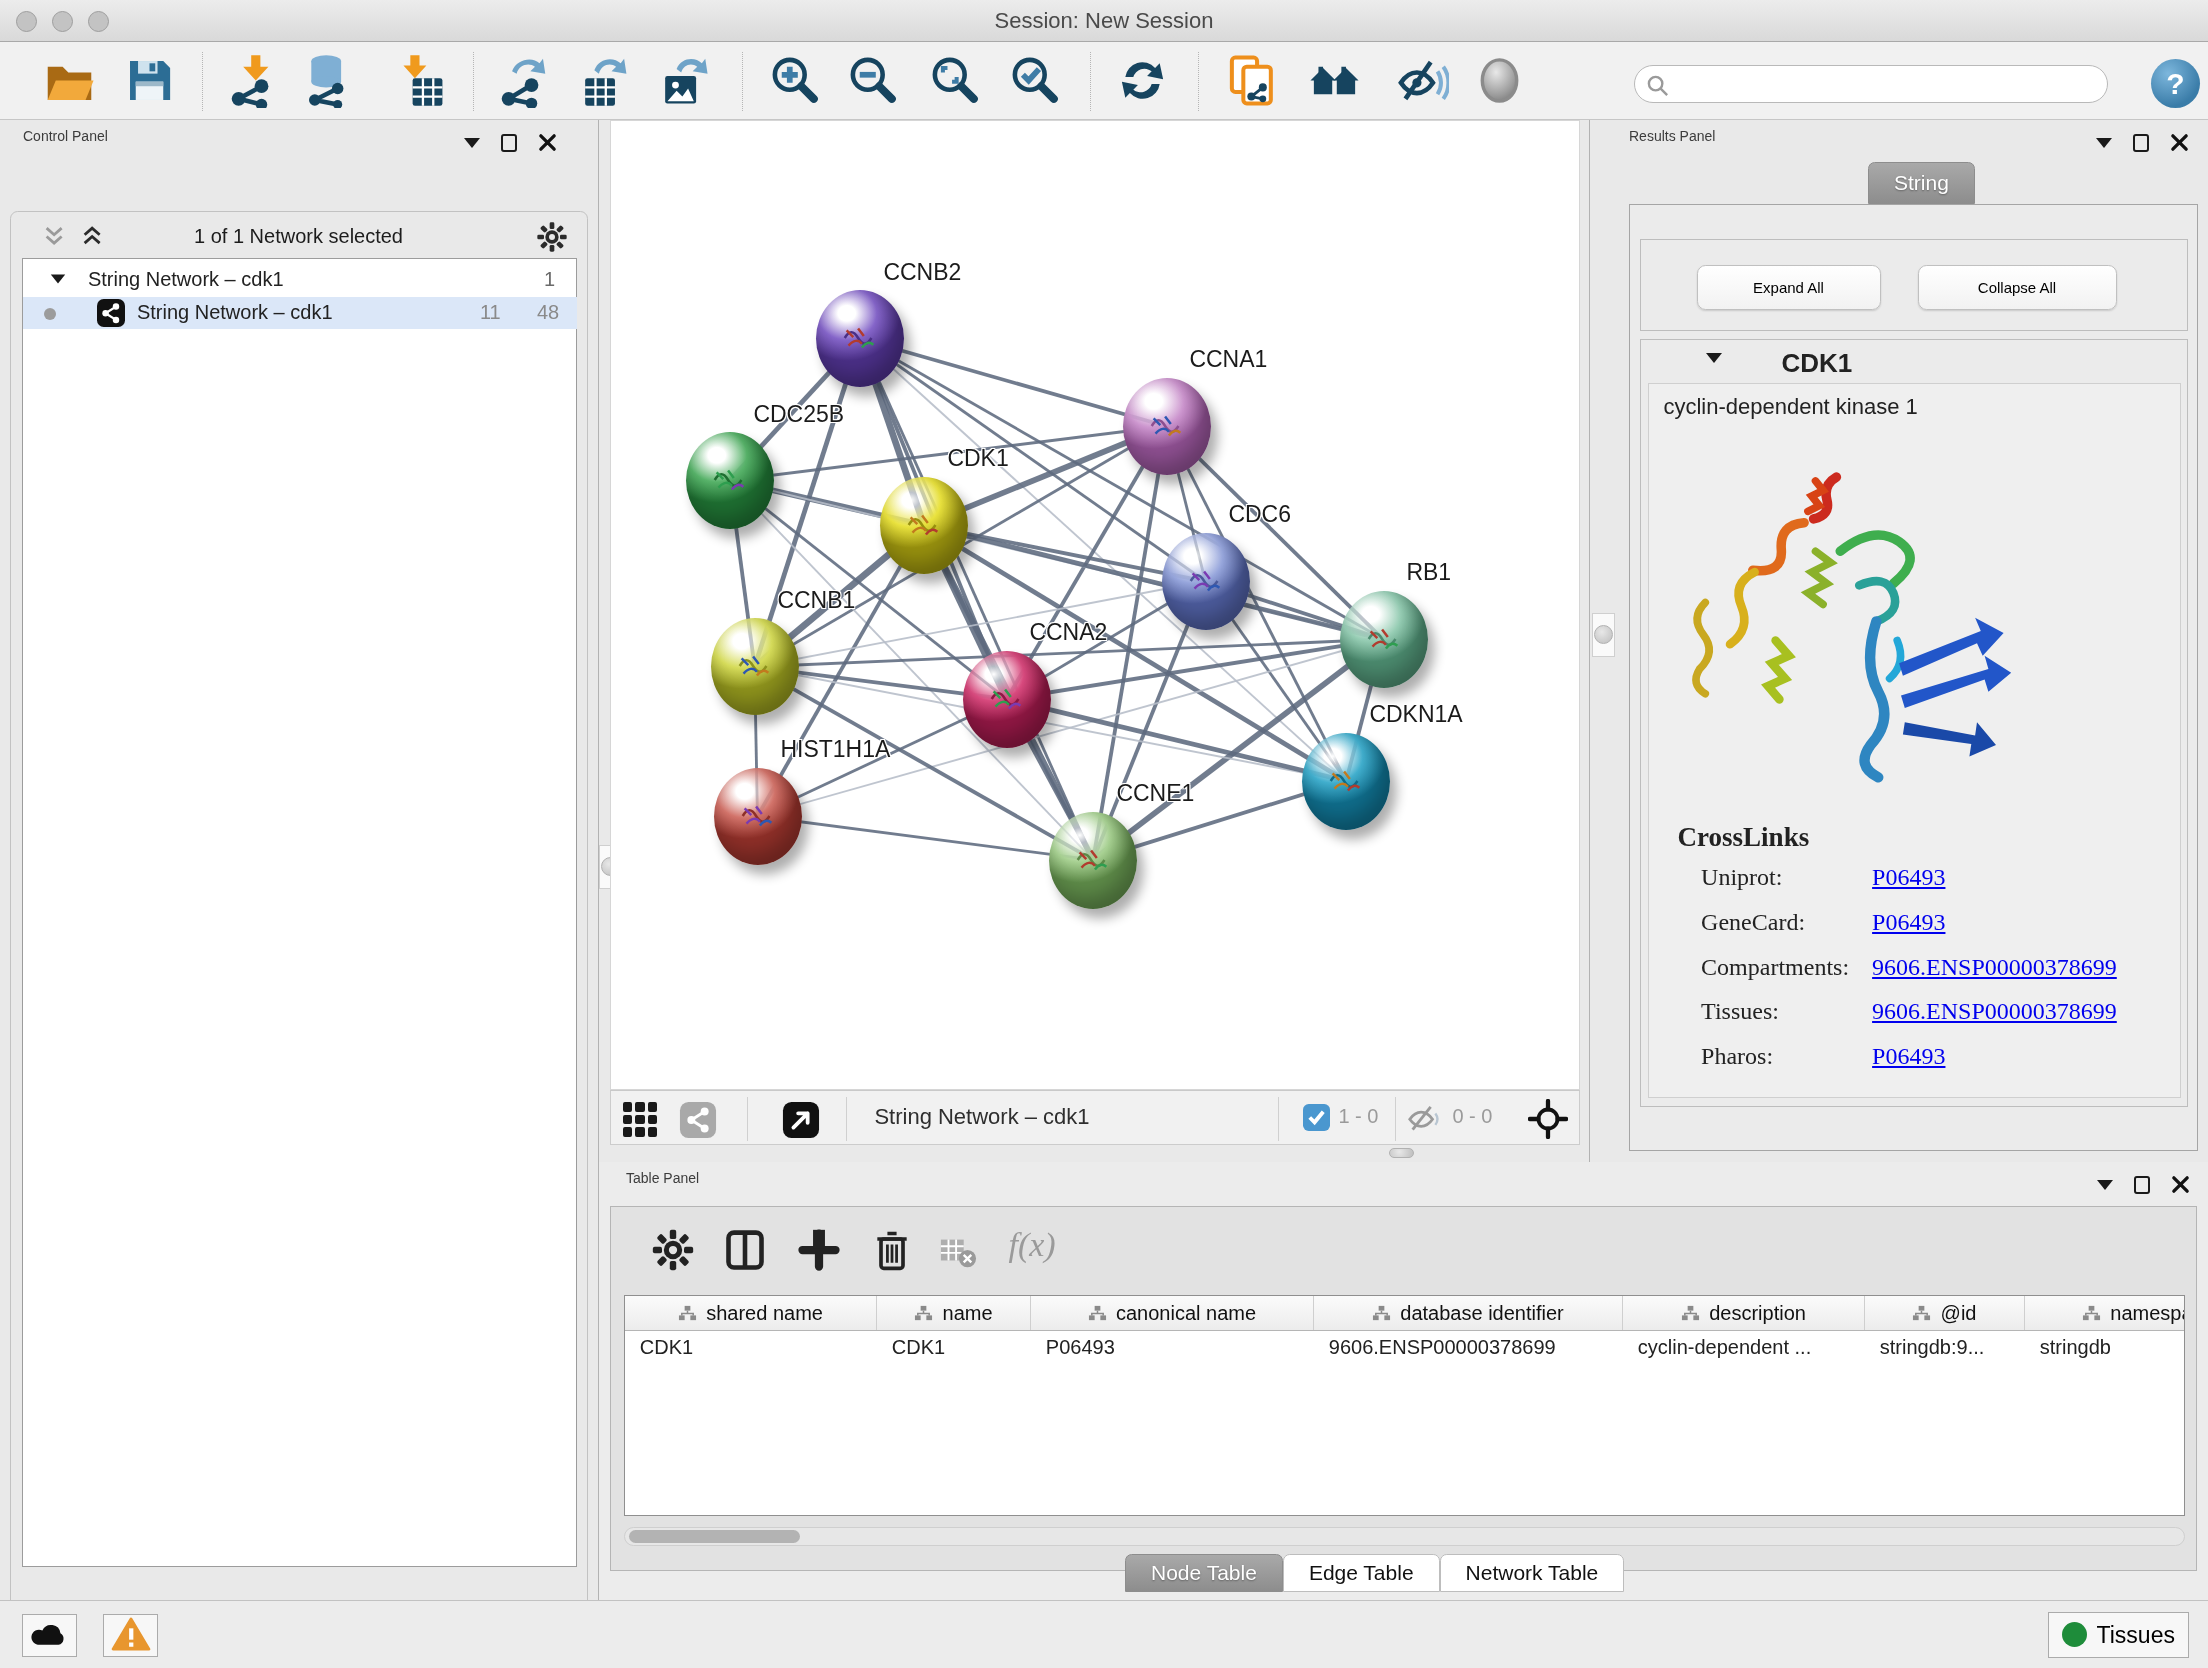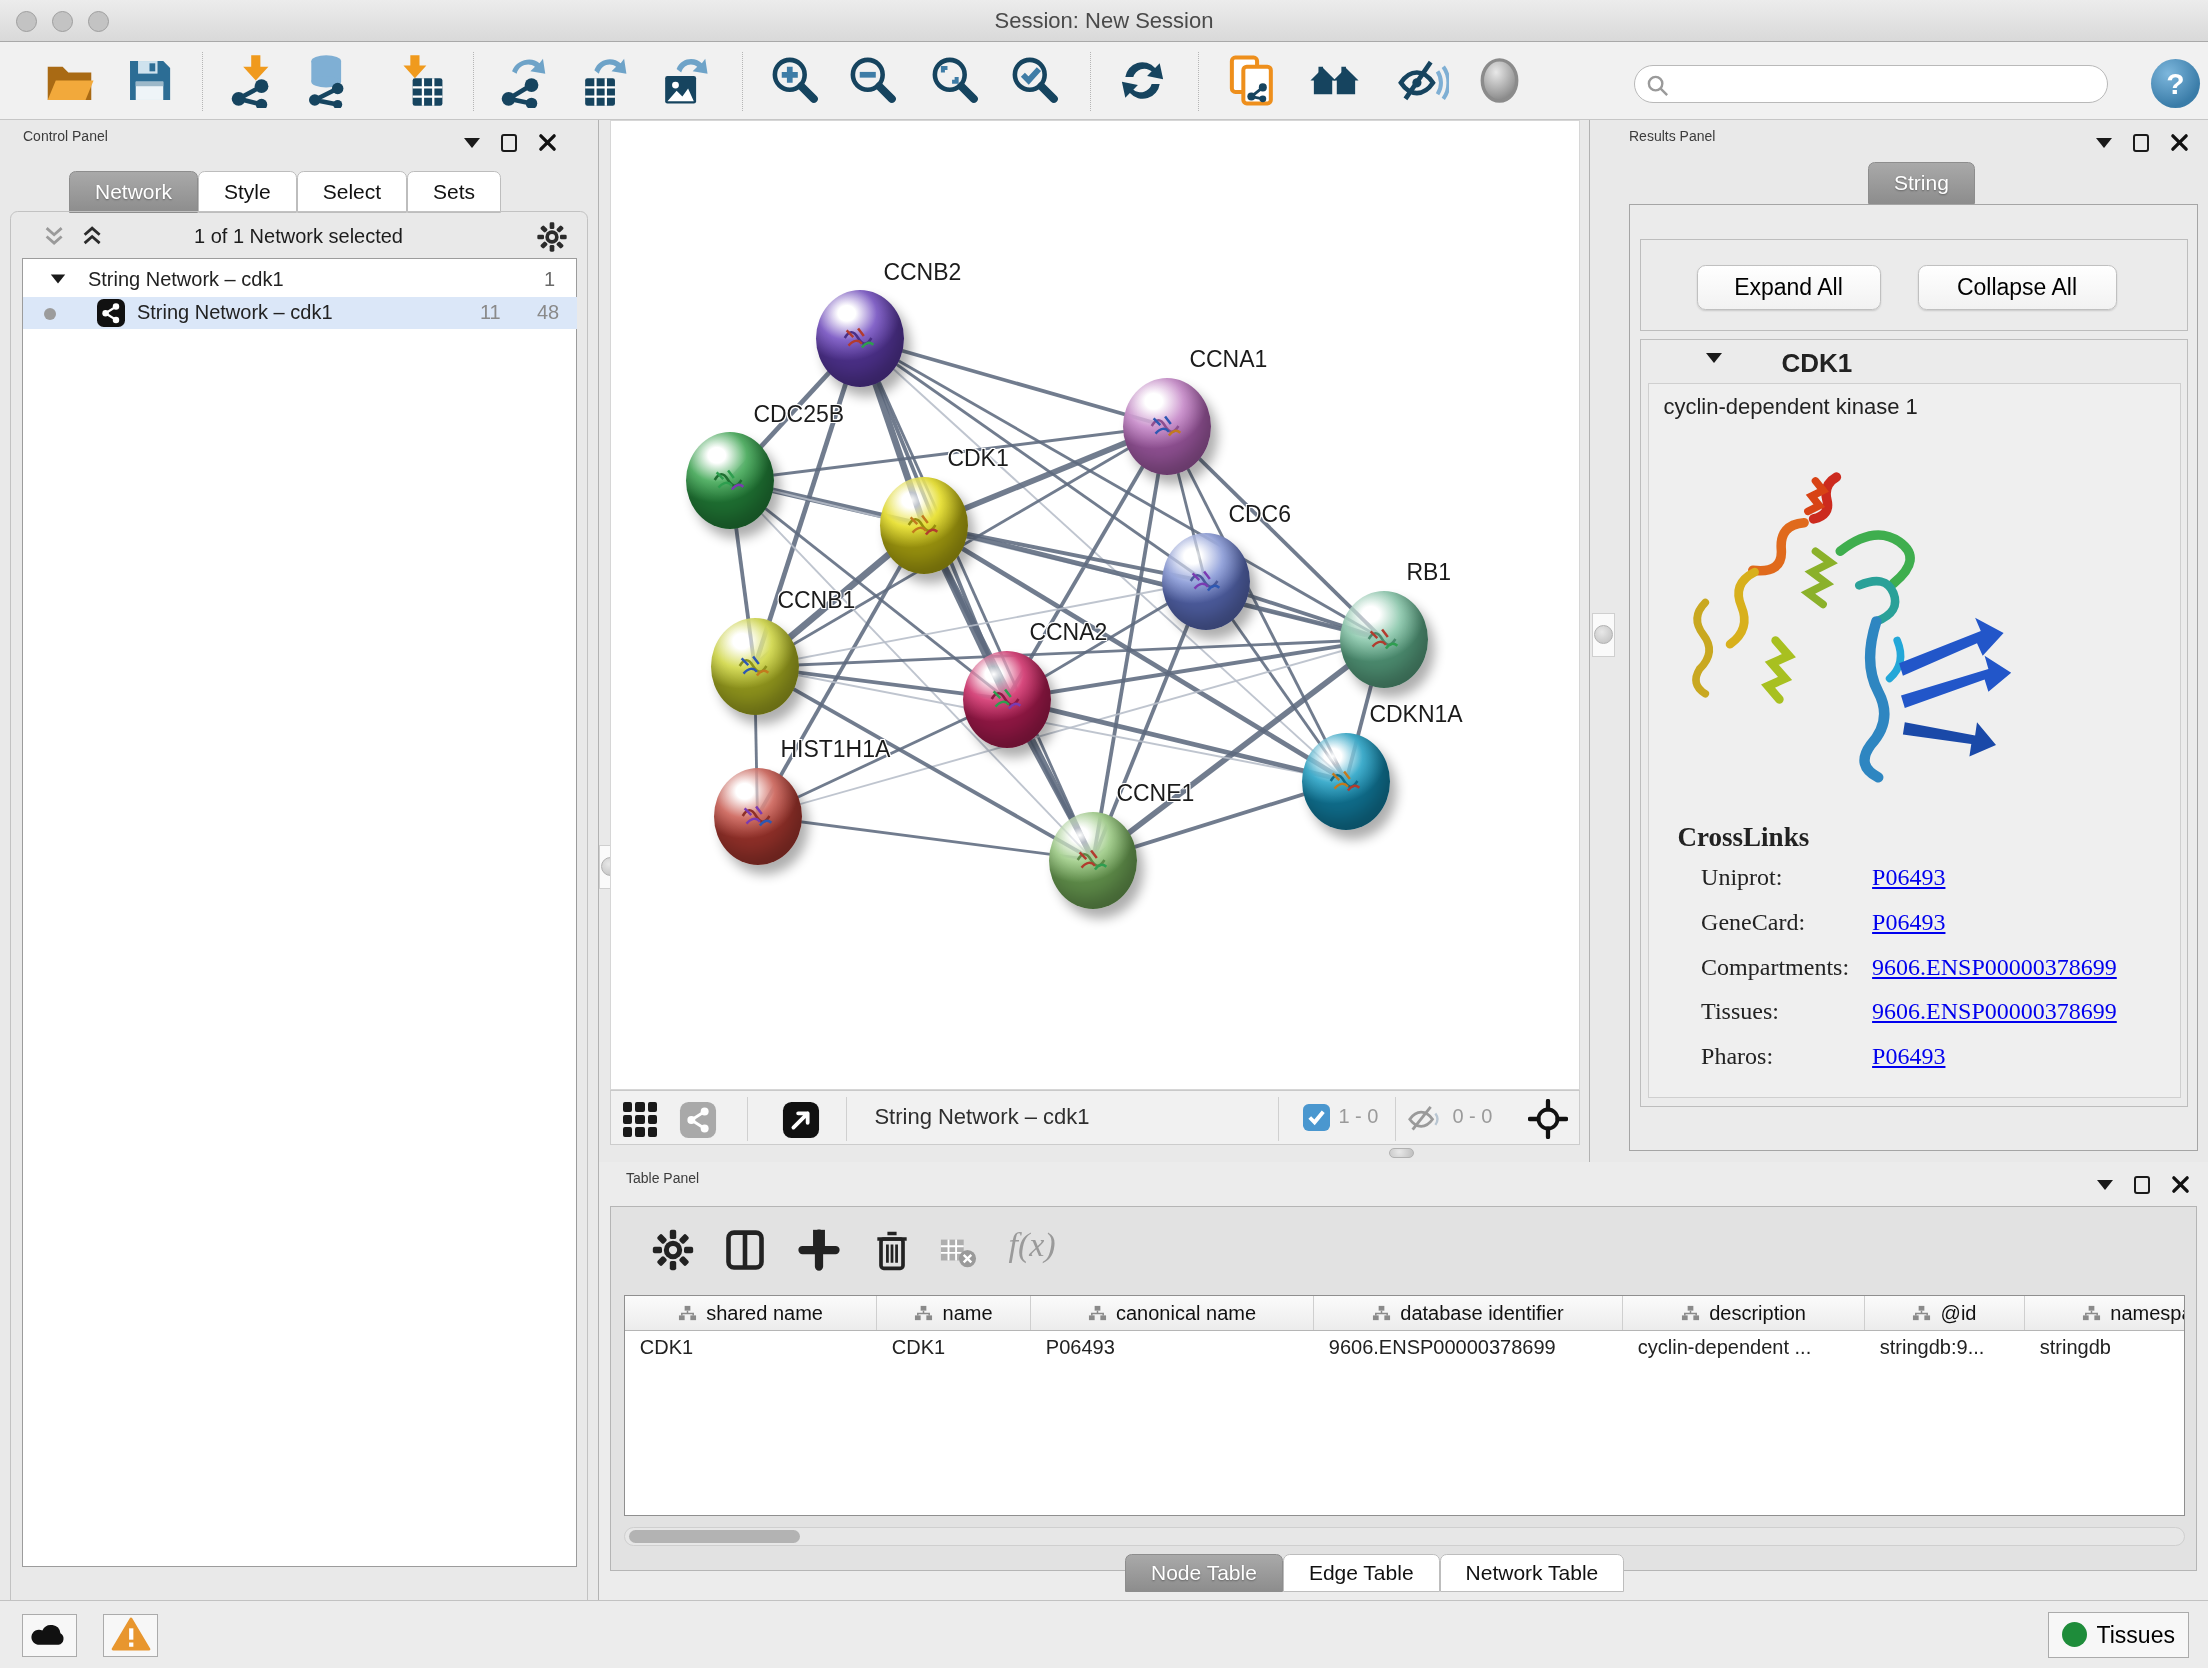--- a/index.html
+++ b/index.html
@@ -86,21 +86,21 @@
   
   #results-panel { position:absolute; left:1589px; top:120px; width:619px; height:1042px;
     background:#e9e9e9; border-left:1px solid #b2b2b2; }
   #right-knob { position:absolute; left:1.9px; top:493px; width:23px; height:44px; background:#fafafa;
     border:1px solid #cfcfcf; }
   #rp-tab { position:absolute; left:278px; top:42px; }
   #rp-box { position:absolute; left:39px; top:84px; width:569px; height:947px; border:1px solid #a5a5a5;
     background:#ebebeb; }
   #rp-buttons { position:absolute; left:9.5px; top:34px; width:548px; height:92px; border:1px solid #bdbdbd; }
   .rp-btn { position:absolute; top:25px; height:45px; background:linear-gradient(#ffffff,#f2f2f2);
-    border:1px solid #c0c0c0; border-radius:8.6px; font-size:23px; cursor:pointer; box-shadow:0 1px 1.9px rgba(0,0,0,.15); }
+    border:1px solid #c0c0c0; border-radius:8.6px; font-size:15px; cursor:pointer; box-shadow:0 1px 1.9px rgba(0,0,0,.15); }
   #gene-box { position:absolute; left:9.5px; top:134px; width:548px; height:768px; border:1px solid #bdbdbd; }
   #gene-head { position:absolute; left:0; top:0; width:100%; height:43px; }
   #gene-name { position:absolute; left:141px; top:7.6px; font-size:26px; font-weight:bold; }
   #gene-content { position:absolute; left:7.6px; top:43px; width:533px; height:715px; background:#efefef;
     border:1px solid #cfcfcf; }
   #gene-desc { position:absolute; left:14.3px; top:9.5px; font-size:22px; }
   #protein-img { position:absolute; left:24px; top:76px; }
   #xl-title { position:absolute; left:28.5px; top:438px; font-family:"Liberation Serif", serif;
     font-size:27px; font-weight:bold; }
   .xl-row { position:absolute; left:52px; width:466px; height:45px; font-family:"Liberation Serif", serif;
@@ -281,26 +281,20 @@
 
 <div id="control-panel">
   <div style="position:absolute;left:23px;top:7.6px" class="panel-title">Control Panel</div>
   <div class="ph-controls" style="left:464px;top:13.3px">
     <span class="tri-down"></span>
     <span class="floatbox"></span>
     <svg class="closex" viewBox="0 0 20 20">
         <path d="M3 3l14 14M17 3L3 17" stroke="#111" stroke-width="3.5" stroke-linecap="round"></path>
       </svg>
   </div>
-  <div id="cp-tabs">
-      <button class="tab sel">Network</button>
-      <button class="tab">Style</button>
-      <button class="tab">Select</button>
-      <button class="tab">Sets</button>
-    </div>
   <div id="cp-subpanel">
     <div id="cp-toolbar">
       <svg style="position:absolute;left:30px;top:7.6px" width="30" height="25" viewBox="0 0 32 26">
           <path d="M6 3l8 7 8-7M6 12l8 7 8-7" stroke="#9a9a9a" stroke-width="3" fill="none"></path>
         </svg>
       <svg style="position:absolute;left:68px;top:7.6px" width="30" height="25" viewBox="0 0 32 26">
           <path d="M6 10l8-7 8 7M6 19l8-7 8 7" stroke="#2b2b2b" stroke-width="3" fill="none"></path>
         </svg>
       <div id="cp-status">1 of 1 Network selected</div>
       <svg style="position:absolute;left:525px;top:3.8px" width="32" height="32" viewBox="0 0 48 48">

